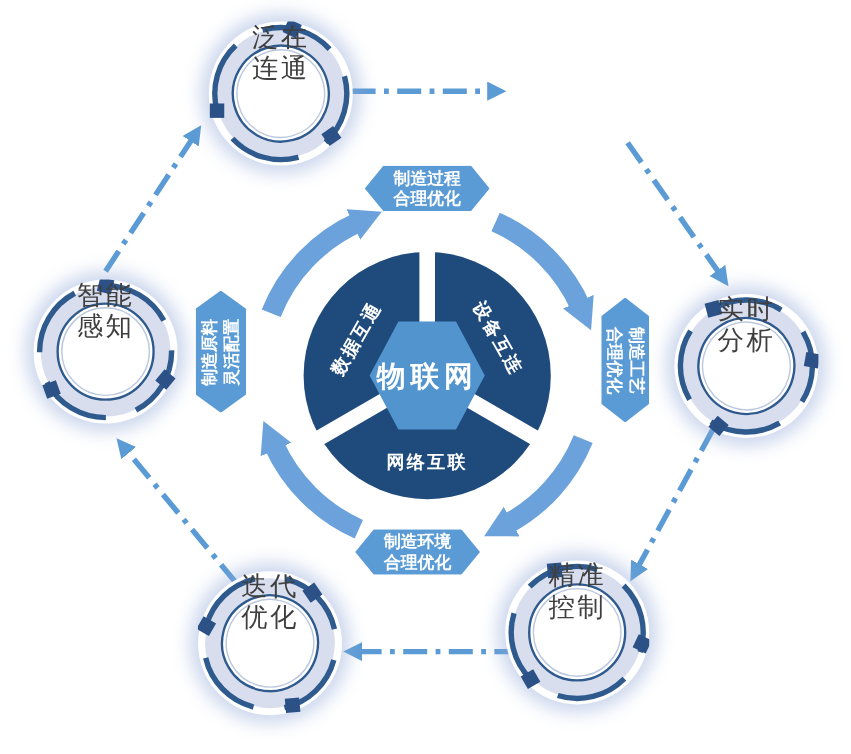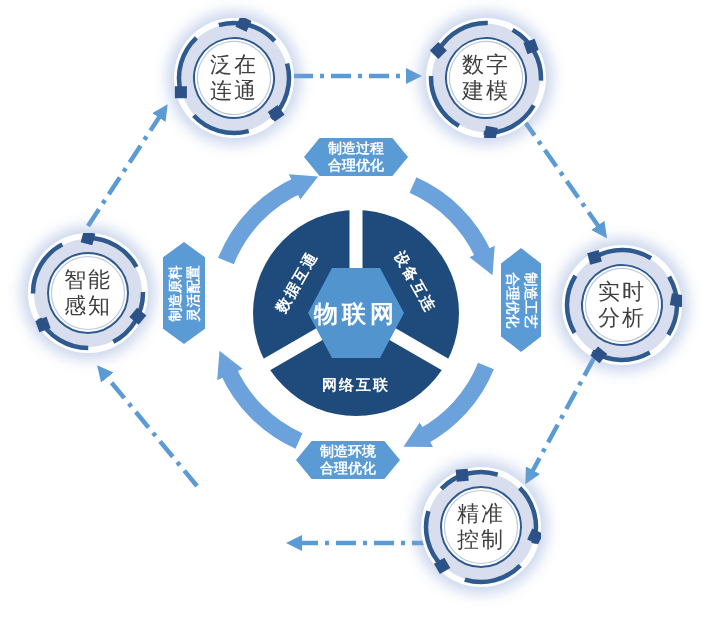--- a/index.html
+++ b/index.html
@@ -4,21 +4,21 @@
 <style>
   html,body{margin:0;padding:0;background:#fff;}
   .stage{position:relative;width:709px;height:628px;background:#ffffff;overflow:hidden;
          font-family:"Liberation Sans","DejaVu Sans",sans-serif;}
   .layer{position:absolute;left:0;top:0;}
   
   .node{position:absolute;width:120px;height:120px;border-radius:50%;background:#fff;
         box-shadow:0 0 14px 7px rgba(141,166,215,.45);}
   .node svg{position:absolute;left:0;top:0;}
   .node .label{position:absolute;inset:0;display:flex;flex-direction:column;align-items:center;
-        justify-content:center;color:#3f3f3f;font-size:22px;line-height:1.18;letter-spacing:2px;
+        justify-content:flex-start;color:#3f3f3f;font-size:22px;line-height:1.18;letter-spacing:2px;
         text-align:center;z-index:2;}
   
   .wedge{position:absolute;background:#5B9BD5;display:flex;align-items:center;justify-content:center;
         color:#fff;font-size:14px;font-weight:600;line-height:1.25;text-align:center;}
   .wedge.h{clip-path:polygon(15% 0,85% 0,100% 50%,85% 100%,15% 100%,0 50%);}
   .wedge.v{clip-path:polygon(50% 0,100% 15%,100% 85%,50% 100%,0 85%,0 15%);}
   .wedge .txt{white-space:nowrap;}
   .rot90{transform:rotate(90deg);}
   .rotm90{transform:rotate(-90deg);}
   
@@ -103,39 +103,20 @@
           <rect x="-6" y="-6" width="12" height="12" transform="rotate(235,60,60) translate(60,5) rotate(15)"></rect>
         </g>
       </g>
     </svg>
     <div class="label">
         <span>泛在</span>
     <span>连通</span>
       </div>
   </div>
 
-  <div class="node" style="left:426px;top:18px;">
-    <svg width="120" height="120" viewBox="0 0 120 120">
-      <g transform="rotate(-60,60,60)">
-        <circle cx="60" cy="60" r="47.5" fill="none" stroke="#D8DEEE" stroke-width="13"></circle>
-        <circle cx="60" cy="60" r="55" fill="none" stroke="#2E5A8E" stroke-width="4.5" stroke-dasharray="60 26"></circle>
-        <circle cx="60" cy="60" r="40" fill="none" stroke="#2E5A8E" stroke-width="2"></circle>
-        <circle cx="60" cy="60" r="36.5" fill="none" stroke="#BCC8DE" stroke-width="1.2"></circle>
-        <g fill="#2B5186">
-          <rect x="-6" y="-6" width="12" height="12" transform="translate(60,5) rotate(15)"></rect>
-          <rect x="-6" y="-6" width="12" height="12" transform="rotate(115,60,60) translate(60,5) rotate(15)"></rect>
-          <rect x="-6" y="-6" width="12" height="12" transform="rotate(235,60,60) translate(60,5) rotate(15)"></rect>
-        </g>
-      </g>
-    </svg>
-    <div class="label">
-        <span>数字</span>
-    <span>建模</span>
-      </div>
-  </div>
 
   <div class="node" style="left:421px;top:467px;">
     <svg width="120" height="120" viewBox="0 0 120 120">
       <g transform="rotate(-135,60,60)">
         <circle cx="60" cy="60" r="47.5" fill="none" stroke="#D8DEEE" stroke-width="13"></circle>
         <circle cx="60" cy="60" r="55" fill="none" stroke="#2E5A8E" stroke-width="4.5" stroke-dasharray="60 26"></circle>
         <circle cx="60" cy="60" r="40" fill="none" stroke="#2E5A8E" stroke-width="2"></circle>
         <circle cx="60" cy="60" r="36.5" fill="none" stroke="#BCC8DE" stroke-width="1.2"></circle>
         <g fill="#2B5186">
           <rect x="-6" y="-6" width="12" height="12" transform="translate(60,5) rotate(15)"></rect>
@@ -163,20 +144,39 @@
           <rect x="-6" y="-6" width="12" height="12" transform="rotate(235,60,60) translate(60,5) rotate(15)"></rect>
         </g>
       </g>
     </svg>
     <div class="label">
         <span>实时</span>
     <span>分析</span>
       </div>
   </div>
 
+  <div class="node" style="left:165px;top:476px;">
+    <svg width="120" height="120" viewBox="0 0 120 120">
+      <g transform="rotate(-75,60,60)">
+        <circle cx="60" cy="60" r="47.5" fill="none" stroke="#D8DEEE" stroke-width="13"></circle>
+        <circle cx="60" cy="60" r="55" fill="none" stroke="#2E5A8E" stroke-width="4.5" stroke-dasharray="60 26"></circle>
+        <circle cx="60" cy="60" r="40" fill="none" stroke="#2E5A8E" stroke-width="2"></circle>
+        <circle cx="60" cy="60" r="36.5" fill="none" stroke="#BCC8DE" stroke-width="1.2"></circle>
+        <g fill="#2B5186">
+          <rect x="-6" y="-6" width="12" height="12" transform="translate(60,5) rotate(15)"></rect>
+          <rect x="-6" y="-6" width="12" height="12" transform="rotate(115,60,60) translate(60,5) rotate(15)"></rect>
+          <rect x="-6" y="-6" width="12" height="12" transform="rotate(235,60,60) translate(60,5) rotate(15)"></rect>
+        </g>
+      </g>
+    </svg>
+    <div class="label">
+        <span>迭代</span>
+    <span>优化</span>
+      </div>
+  </div>
 
   <div class="node" style="left:28px;top:233px;">
     <svg width="120" height="120" viewBox="0 0 120 120">
       <g transform="rotate(0,60,60)">
         <circle cx="60" cy="60" r="47.5" fill="none" stroke="#D8DEEE" stroke-width="13"></circle>
         <circle cx="60" cy="60" r="55" fill="none" stroke="#2E5A8E" stroke-width="4.5" stroke-dasharray="60 26"></circle>
         <circle cx="60" cy="60" r="40" fill="none" stroke="#2E5A8E" stroke-width="2"></circle>
         <circle cx="60" cy="60" r="36.5" fill="none" stroke="#BCC8DE" stroke-width="1.2"></circle>
         <g fill="#2B5186">
           <rect x="-6" y="-6" width="12" height="12" transform="translate(60,5) rotate(15)"></rect>

